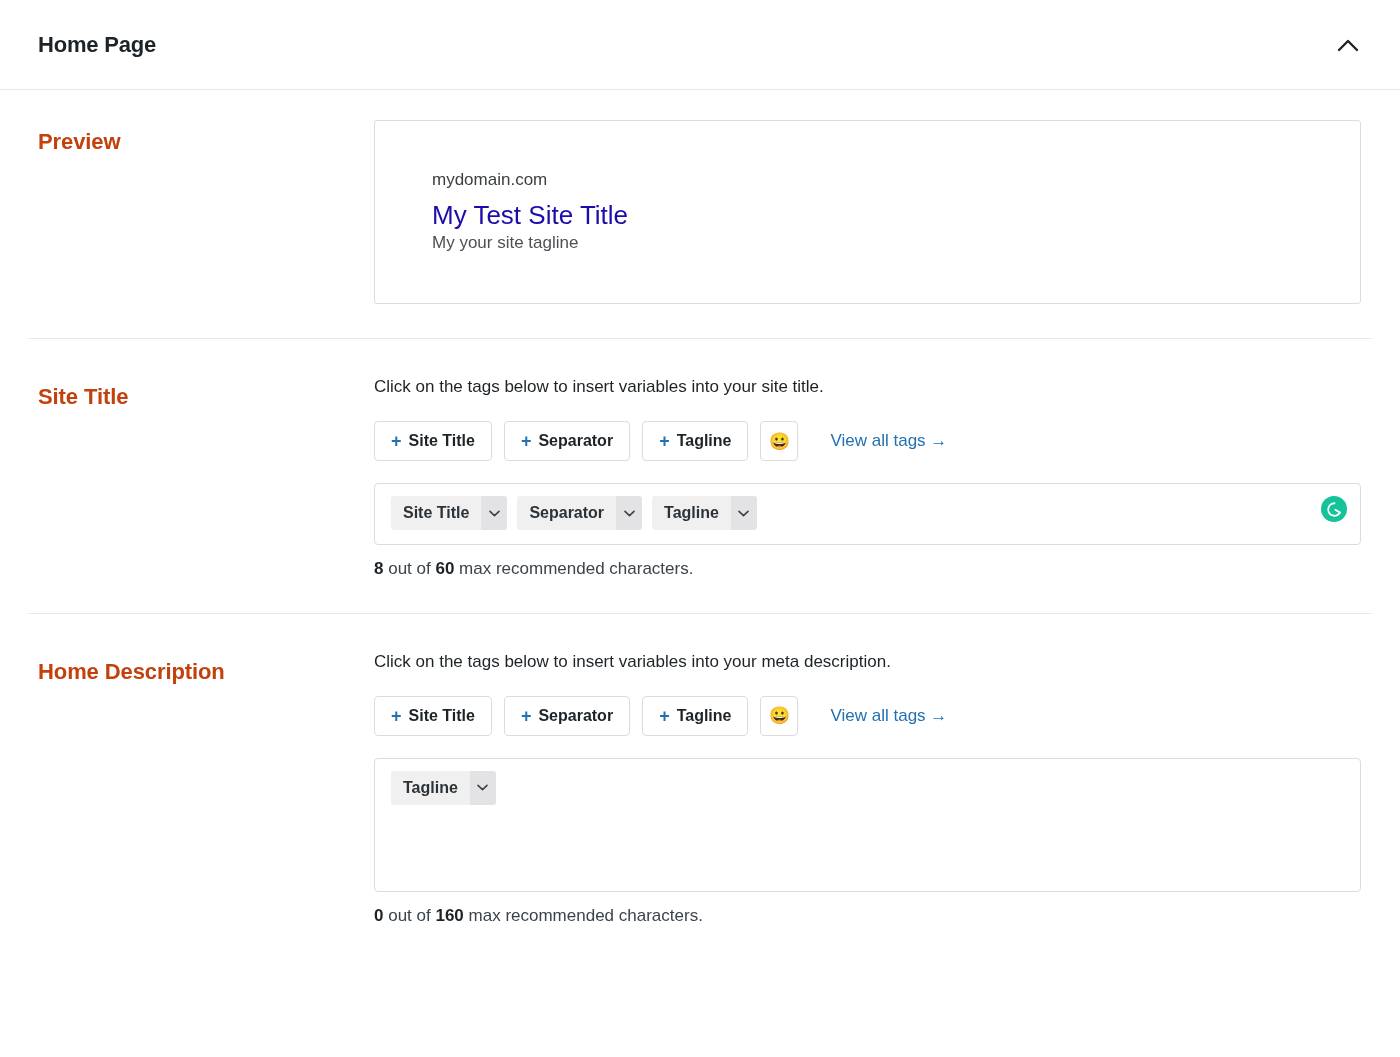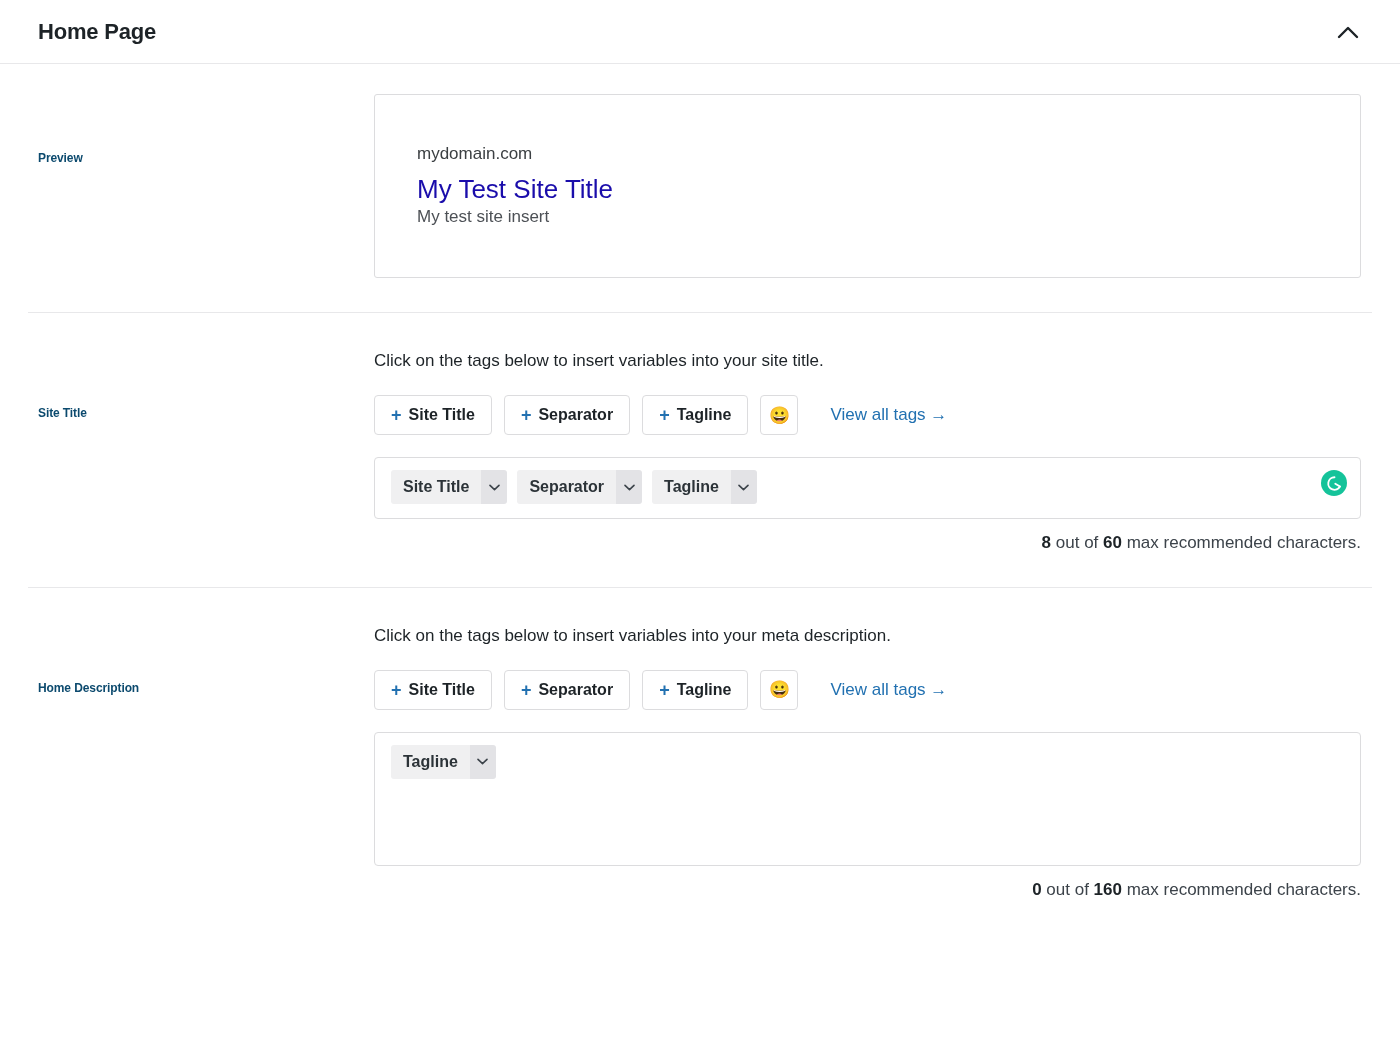--- a/index.html
+++ b/index.html
@@ -7,21 +7,21 @@
   html, body {
     width: 1400px;
     height: 1057px;
     background: #ffffff;
     font-family: "Liberation Sans", sans-serif;
     -webkit-font-smoothing: antialiased;
   }
 
   
   .panel-header {
-    height: 64px;
+    height: 90px;
     border-bottom: 1px solid #e8e8ea;
     display: flex;
     align-items: center;
     justify-content: space-between;
     padding: 0 32px 0 38px;
   }
   .panel-title {
     font-size: 22px;
     font-weight: bold;
     color: #1d2327;
@@ -49,43 +49,42 @@
     width: 100%;
     padding: 0;
   }
   .row-label {
     width: 346px;
     flex: 0 0 346px;
     padding-top: 9px;
     padding-left: 10px;
   }
   .row-label-text {
-    font-size: 12px;
-    font-weight: bold;
-    color: #0c4a6e;
+    font-size: 22px;
+    font-weight: bold;
+    color: #c2410c;
     letter-spacing: -0.1px;
-    margin-top: 48px;
   }
   .row-content {
     flex: 1 1 auto;
     min-width: 0;
   }
   .divider {
     height: 1px;
     background: #e8e8ea;
     margin: 0 28px;
   }
 
   
   .sec-preview { padding-top: 30px; padding-bottom: 34px; }
   .preview-box {
     border: 1px solid #dcdcde;
     border-radius: 3px;
     background: #fff;
-    padding: 48px 40px 48px 42px;
+    padding: 48px 40px 48px 57px;
     max-width: 987px;
   }
   .preview-url {
     font-size: 17px;
     color: #3c4043;
     line-height: 1.35;
     margin-bottom: 7px;
   }
   .preview-title {
     font-size: 26px;
@@ -212,21 +211,21 @@
     border-radius: 50%;
     background: #15c39a;
     display: flex;
     align-items: center;
     justify-content: center;
     cursor: pointer;
   }
 
   .char-counter {
     margin-top: 14px;
-    text-align: right;
+    text-align: left;
     max-width: 987px;
     font-size: 17px;
     color: #3c434a;
   }
   .char-counter b { font-weight: bold; color: #1d2327; }
 </style>
 </head>
 <body>
 
 <div class="panel-header">
@@ -242,21 +241,21 @@
 
 <div class="row sec-preview">
   <div class="row-inner">
     <div class="row-label">
       <div class="row-label-text">Preview</div>
     </div>
     <div class="row-content">
       <div class="preview-box">
         <div class="preview-url">mydomain.com</div>
         <div class="preview-title">My Test Site Title</div>
-        <div class="preview-desc">My test site insert</div>
+        <div class="preview-desc">My your site tagline</div>
       </div>
     </div>
   </div>
 </div>
 
 <div class="divider"></div>
 
 <div class="row sec-field">
   <div class="row-inner">
     <div class="row-label">

